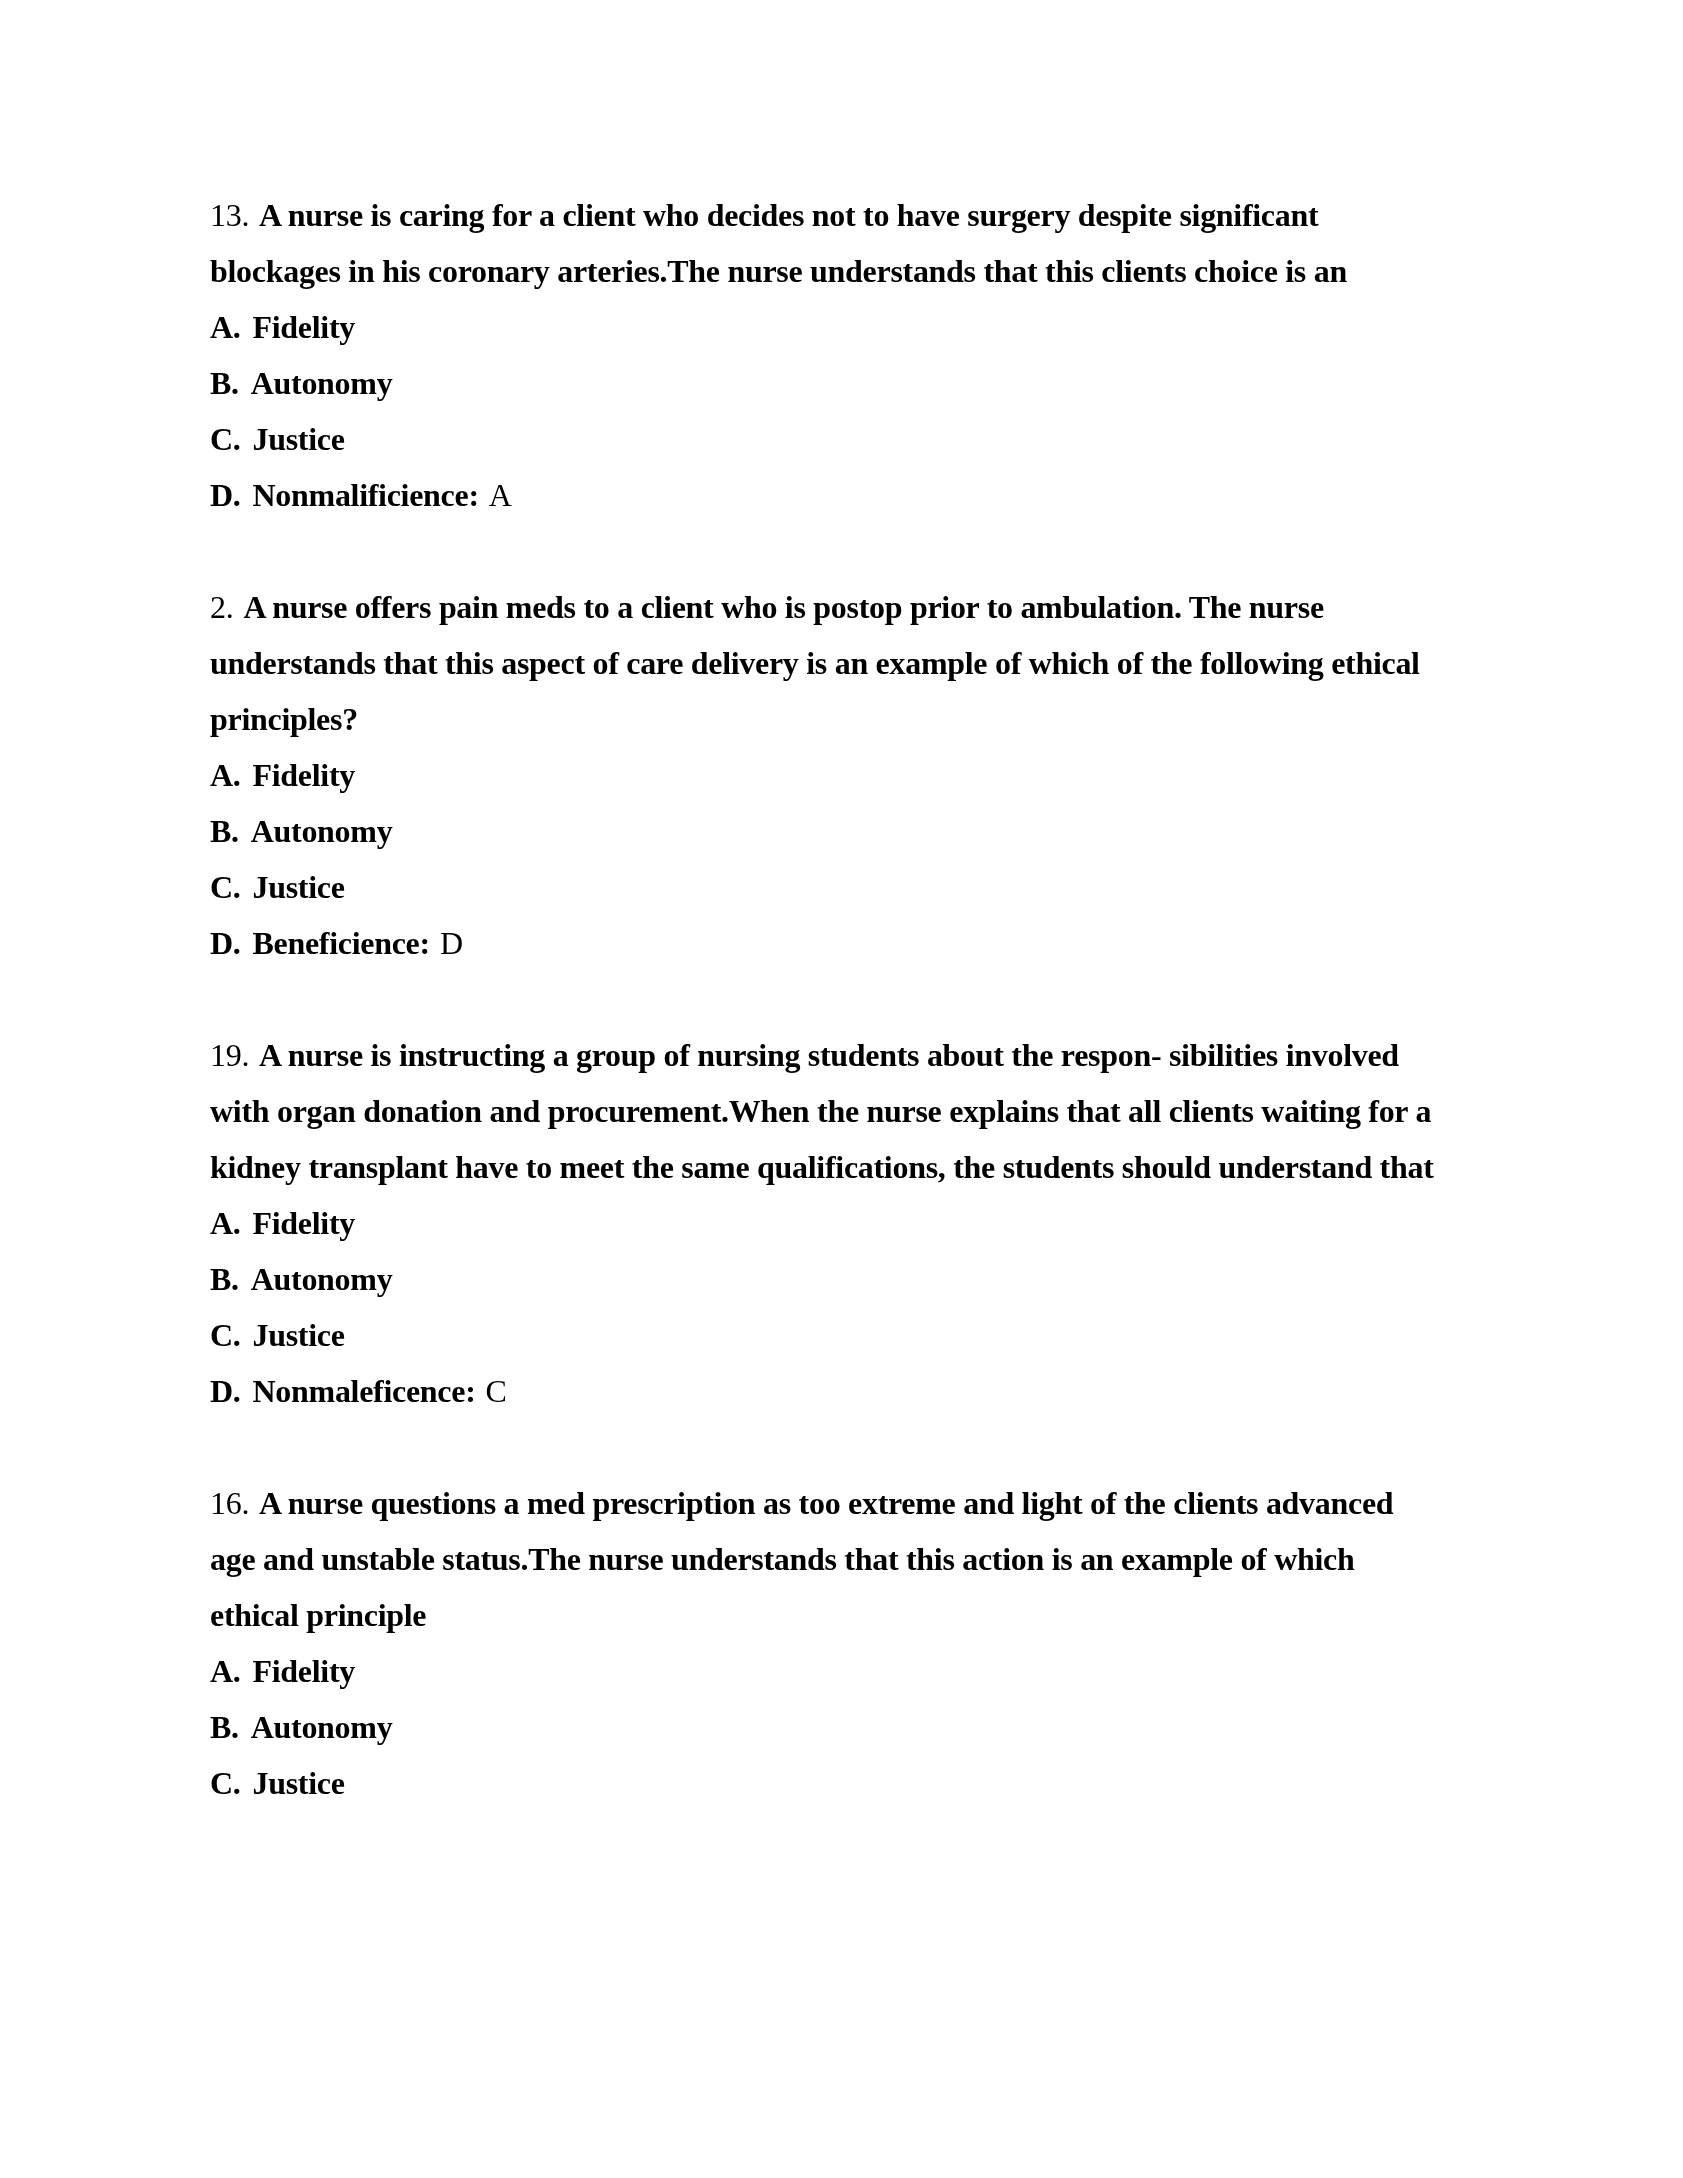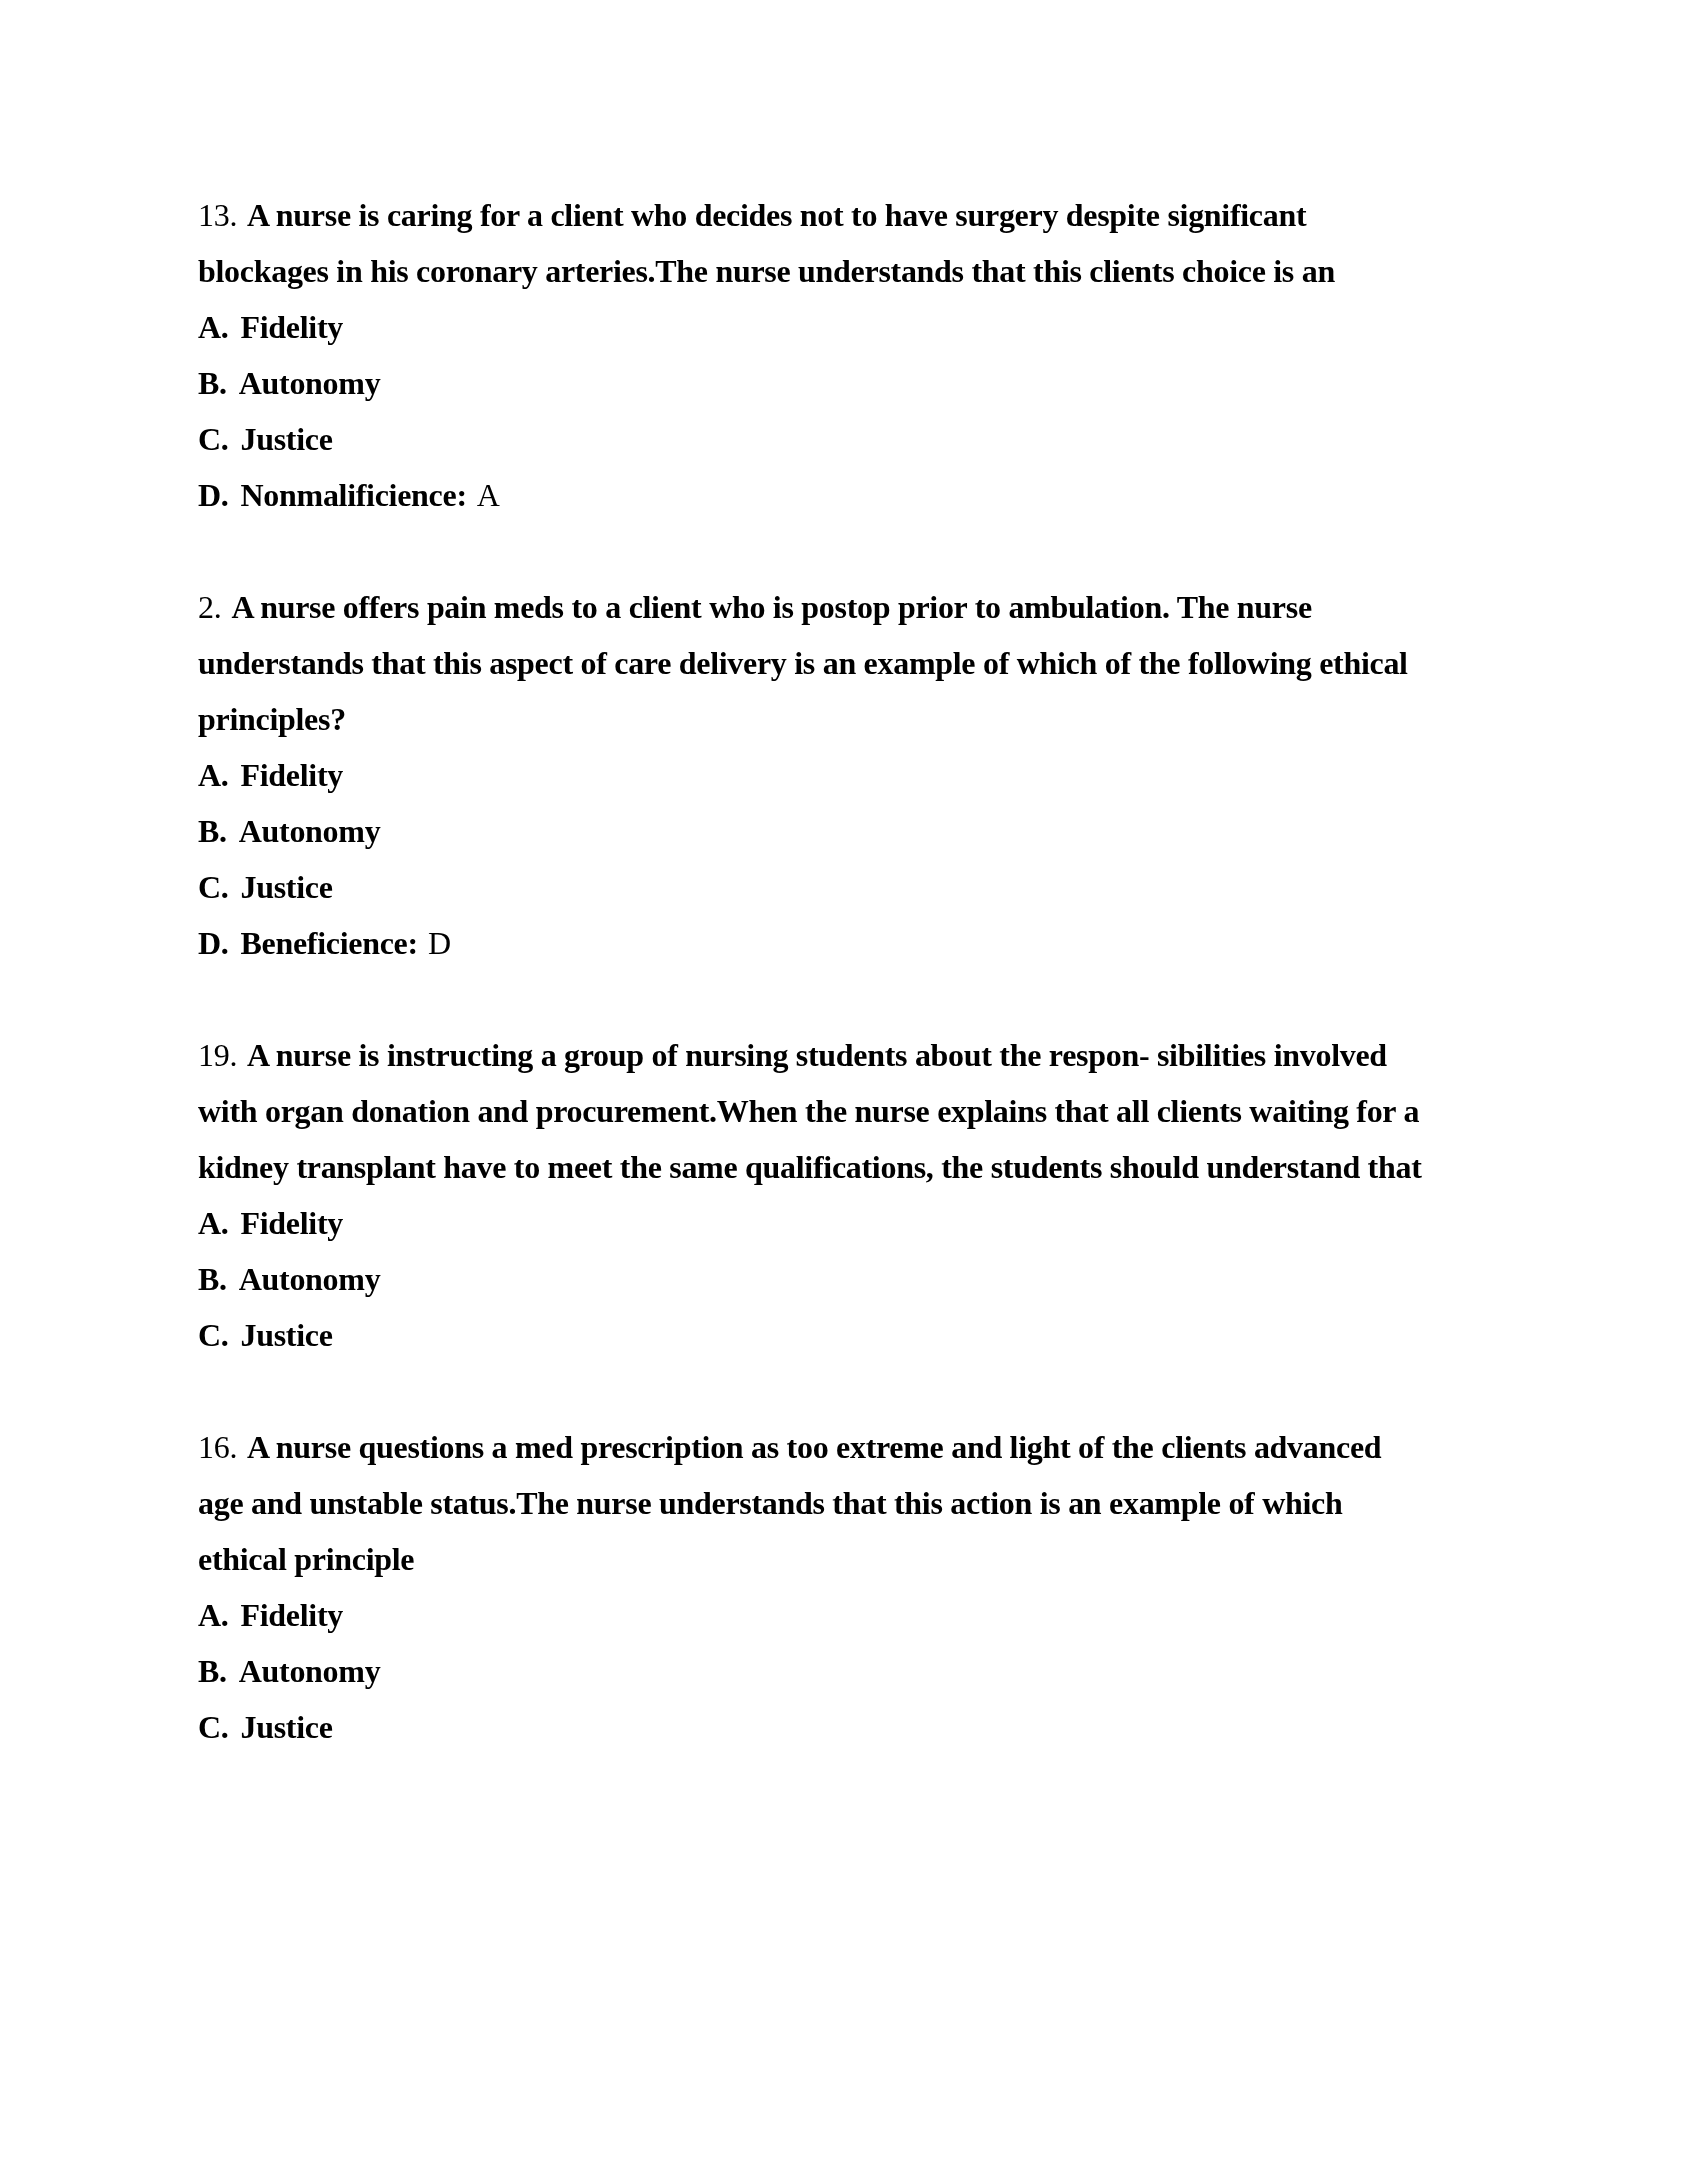--- a/index.html
+++ b/index.html
@@ -10,21 +10,21 @@
   body {
     width: 1683px;
     height: 2178px;
     position: relative;
     font-family: "Liberation Serif", serif;
     color: #000000;
   }
   .page {
     position: absolute;
     top: 187px;
-    left: 198px;
+    left: 210px;
     width: 1366px;
   }
   .question {
     margin: 0 0 56px 0;
   }
   .line {
     height: 56px;
     line-height: 56px;
     font-size: 32px;
     font-weight: 700;
@@ -96,20 +96,23 @@
     <div class="line">kidney transplant have to meet the same qualifications, the students should understand that</div>
     <div class="line">
       <span class="opt-label">A.</span><span>Fidelity</span>
     </div>
     <div class="line">
       <span class="opt-label">B.</span><span>Autonomy</span>
     </div>
     <div class="line">
       <span class="opt-label">C.</span><span>Justice</span>
     </div>
+    <div class="line">
+      <span class="opt-label">D.</span><span>Nonmaleficence:</span><span class="answer">C</span>
+    </div>
   </article>
 
   <article class="question">
     <div class="line">
       <span class="qnum">16.</span><span>A nurse questions a med prescription as too extreme and light of the clients advanced</span>
     </div>
     <div class="line">age and unstable status.The nurse understands that this action is an example of which</div>
     <div class="line">ethical principle</div>
     <div class="line">
       <span class="opt-label">A.</span><span>Fidelity</span>

